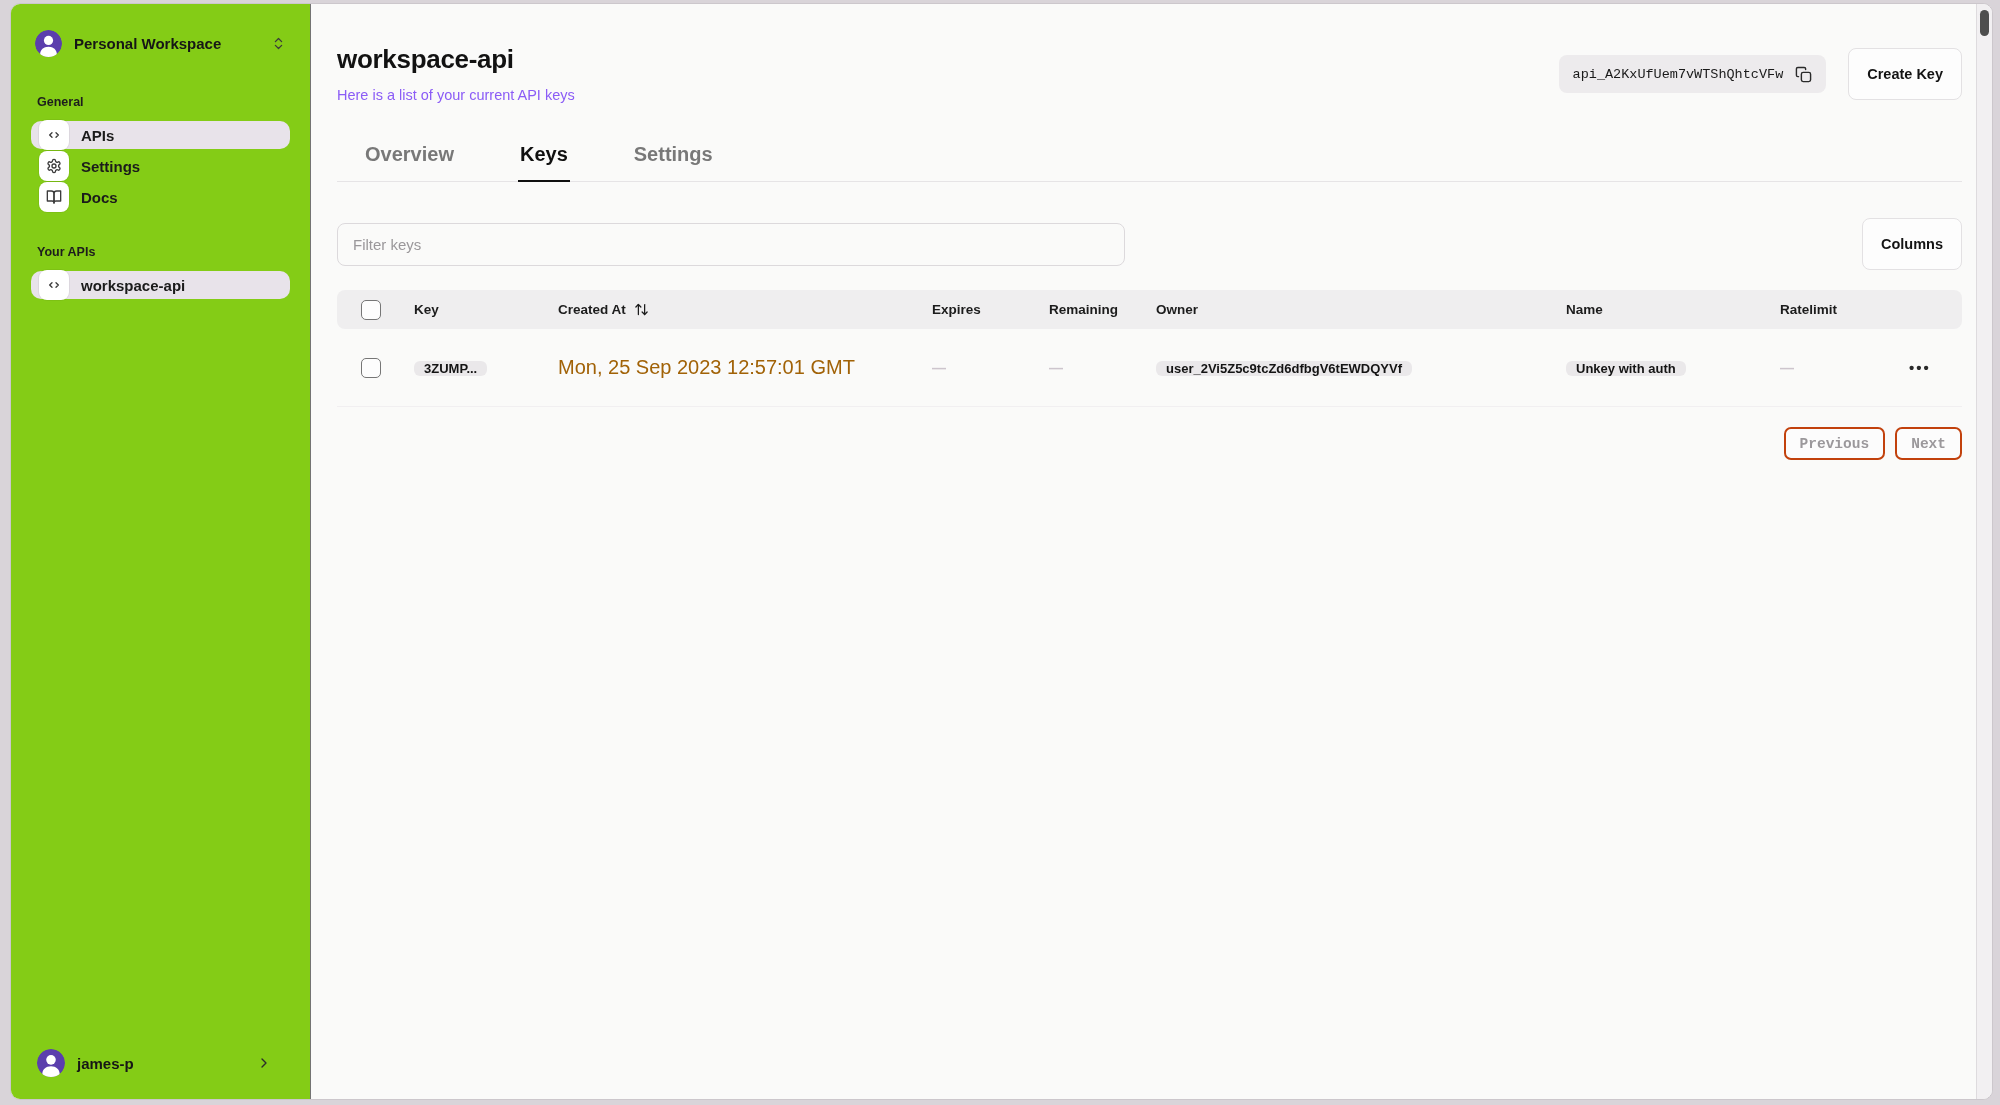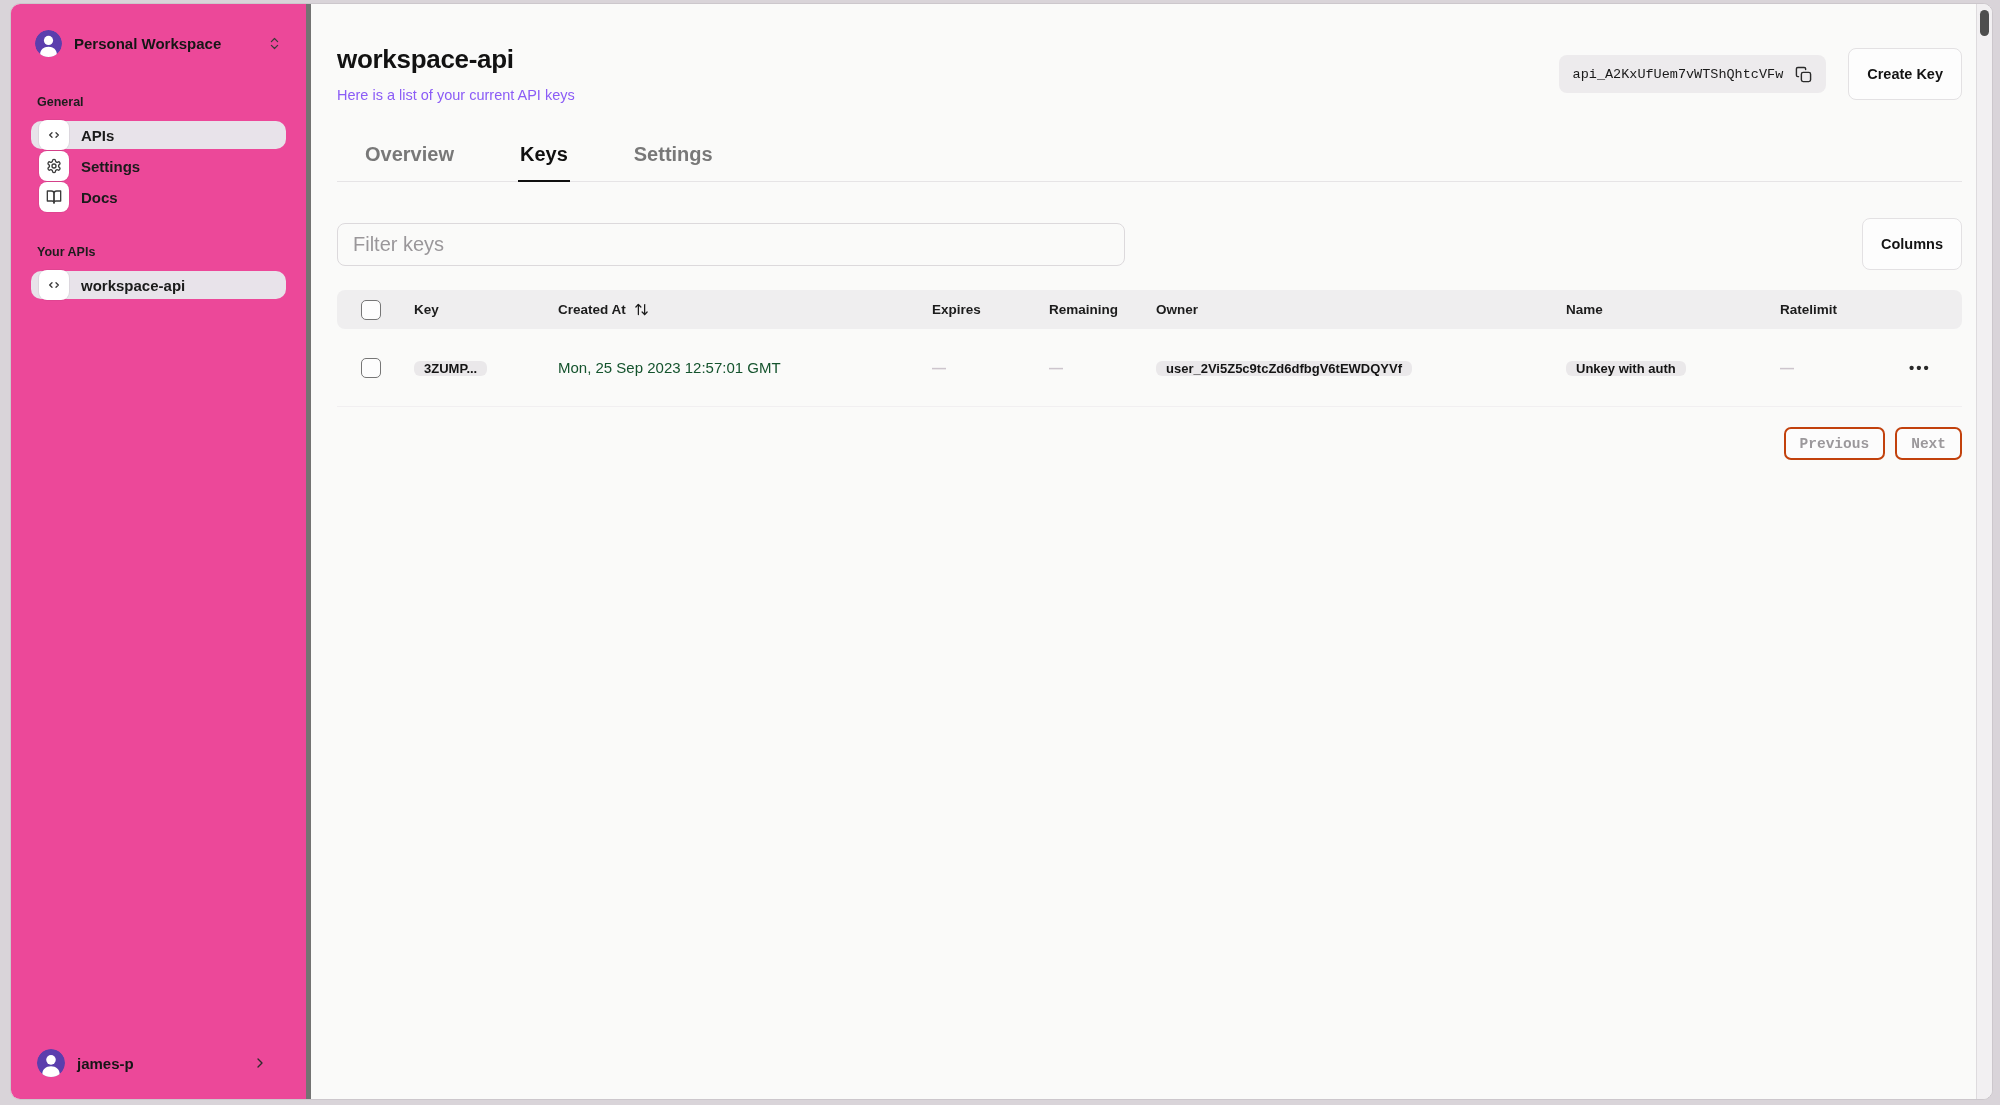--- a/index.html
+++ b/index.html
@@ -7,21 +7,21 @@
   body { background:#d9d4d9; position:relative; }
 
   .window {
     position:absolute; left:10px; top:3px; width:1983px; height:1097px;
     border-radius:10px; overflow:hidden; display:flex;
     border:1px solid #ccc7cc; background:#fafaf9;
   }
 
   
   .sidebar {
-    width:300px; flex:0 0 300px; background:#ec4899; border-right:5px solid #737373;
+    width:300px; flex:0 0 300px; background:#84cc16; border-right:1px solid #737373;
     padding:22px 20px; position:relative;
   }
   .workspace-switcher {
     display:flex; align-items:center; gap:12px; padding:4px 4px; border-radius:10px; cursor:pointer;
   }
   .avatar {
     width:27px; height:27px; border-radius:50%; overflow:hidden; flex:0 0 27px; display:block;
   }
   .avatar svg { display:block; width:100%; height:100%; }
   .workspace-name { font-size:15px; font-weight:700; color:#161616; flex:1; }
@@ -72,40 +72,40 @@
   .tab { font-size:20px; font-weight:700; color:#787878; padding:0 2px 15px 2px; cursor:pointer; position:relative;margin-left:24px; }
   .tab.active { color:#101010; }
   .tab.active::after {
     content:""; position:absolute; left:0; right:0; bottom:-1px; height:2px; background:#101010;
   }
 
   
   .toolbar { display:flex; justify-content:space-between; align-items:center; margin-top:36px; }
   .filter-input {
     width:788px; height:43px; border:1px solid #dcd9dc; border-radius:8px; background:transparent;
-    padding:0 15px; font-size:20px; color:#333; outline:none; font-family:"Liberation Sans", sans-serif;
+    padding:0 15px; font-size:15px; color:#333; outline:none; font-family:"Liberation Sans", sans-serif;
   }
   .filter-input::placeholder { color:#9a979a; }
 
   
   .table { margin-top:20px; }
   .tr { display:grid; grid-template-columns:77px 144px 374px 117px 107px 410px 214px 129px 1fr; align-items:center; }
   .thead { background:#efeeef; border-radius:8px; height:39px; }
   .th { font-size:13.5px; font-weight:700; color:#1c1c1c; display:flex; align-items:center; gap:8px; }
   .tbody-row { height:78px; border-bottom:1px solid #f1eff1; cursor:pointer; }
   .checkbox-cell { display:flex; justify-content:flex-start; padding-left:24px; }
   .checkbox {
     width:20px; height:20px; border:1.5px solid #767676; border-radius:5px; background:#fdfdfd; cursor:pointer;
   }
   .sort-icon { color:#1c1c1c; display:flex; cursor:pointer; }
   .badge {
     display:inline-block; background:#eae8ea; border-radius:6px; padding:0 10px;
     font-size:13px; font-weight:700; color:#141414; white-space:nowrap;
   }
-  .cell-text { font-size:15px; color:#14532d; }
+  .cell-text { font-size:20px; color:#a16207; }
   .dash { color:#cdc5cd; font-size:14px; font-weight:600; }
   .row-menu { background:none; border:none; font-size:15px; font-weight:700; color:#2a2a2a; letter-spacing:2px; cursor:pointer; }
 
   
   .pagination { display:flex; justify-content:flex-end; gap:10px; margin-top:20px; }
   .page-btn {
     background:#fcfcfc; border:2px solid #c2410c; border-radius:7px; height:33px; padding:0 14px;
     font-size:14.5px; font-weight:600; color:#9b989b; cursor:pointer; font-family:Liberation Mono, monospace;
   }
 

